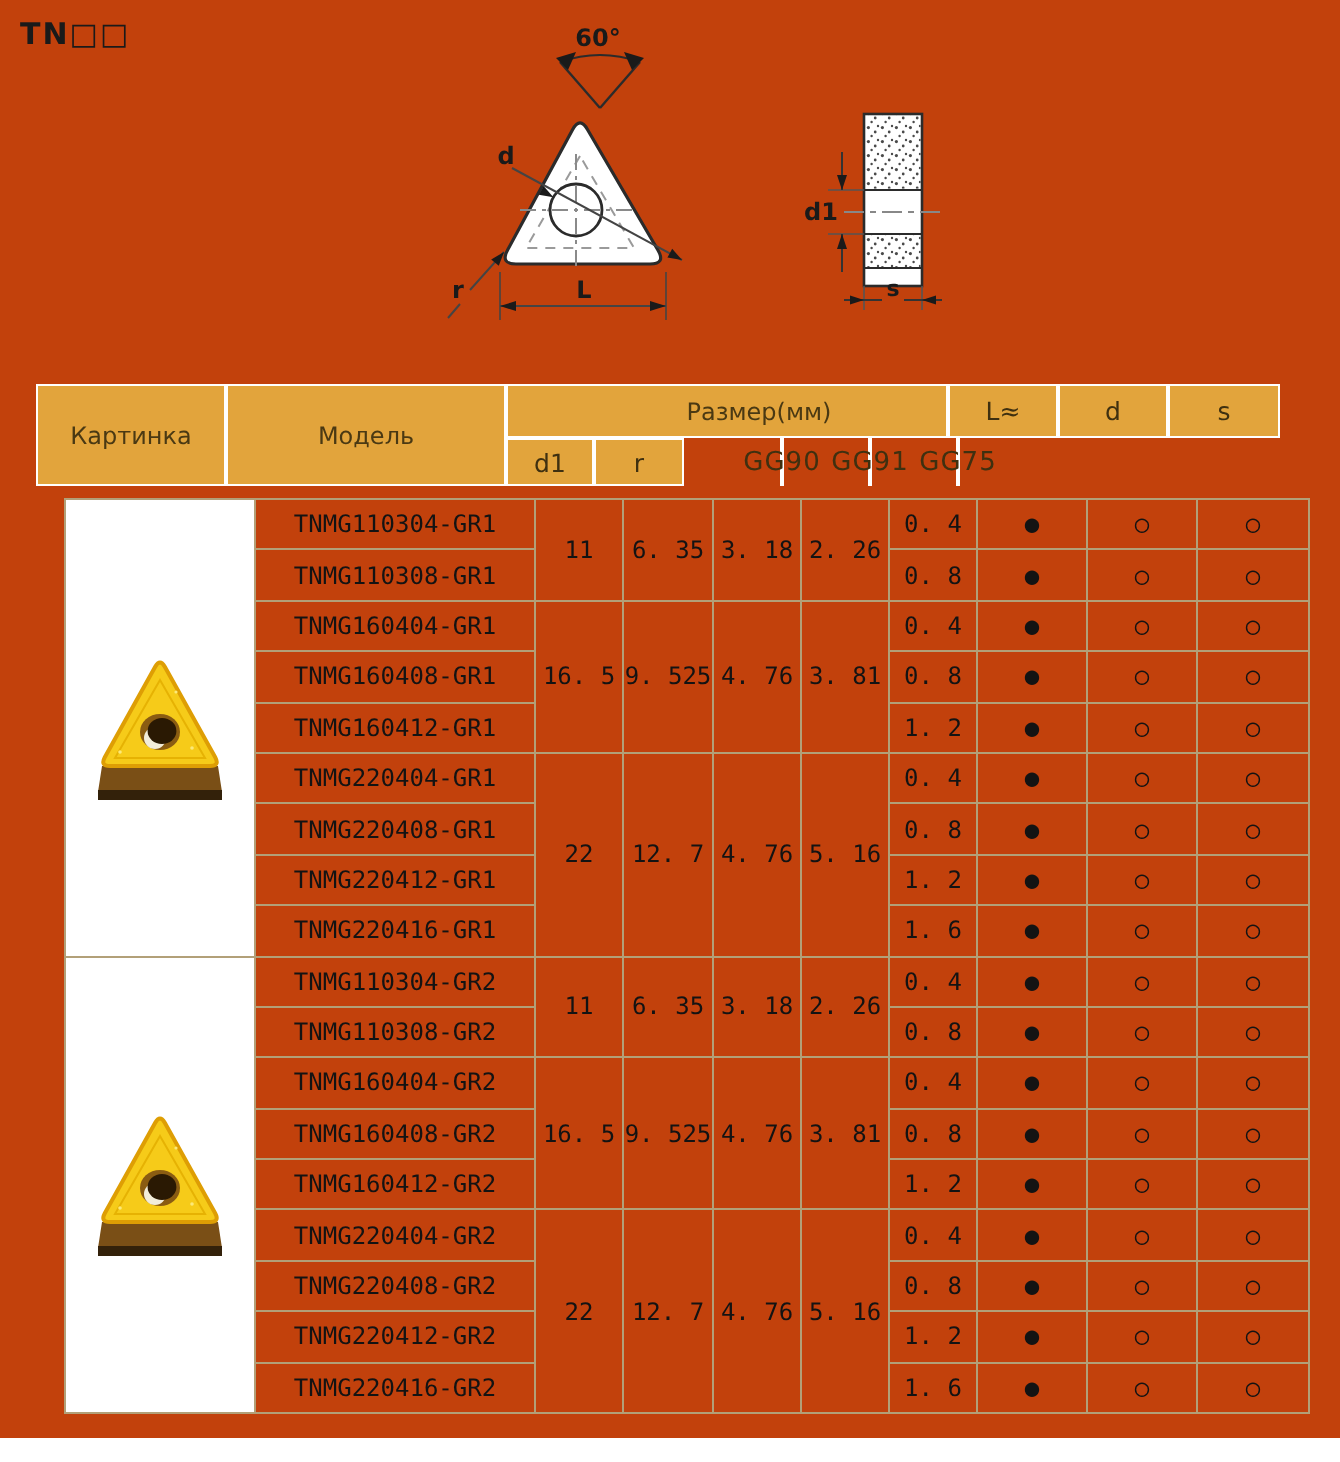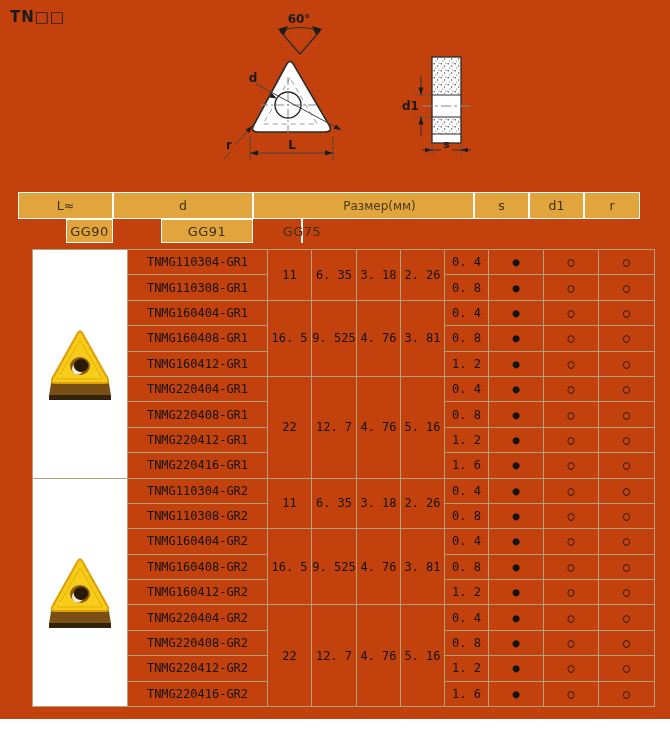--- a/index.html
+++ b/index.html
@@ -104,20 +104,22 @@
     <line x1="34" y1="95" x2="34" y2="107" stroke="#555" stroke-width="0.8"></line>
     <line x1="63" y1="95" x2="63" y2="107" stroke="#555" stroke-width="0.8"></line>
     <line x1="24" y1="102" x2="43" y2="102" stroke="#333" stroke-width="1"></line>
     <line x1="54" y1="102" x2="73" y2="102" stroke="#333" stroke-width="1"></line>
     <polygon points="34,102 27,99.8 27,104.2" fill="#1a1a1a"></polygon>
     <polygon points="63,102 70,99.8 70,104.2" fill="#1a1a1a"></polygon>
     <text x="48.5" y="100" text-anchor="middle" font-size="11" font-weight="bold" fill="#1a1a1a">s</text>
   </svg>
 
   <div class="thead">
+    <div class="hc c1 span2r">Картинка</div>
+    <div class="hc c2 span2r">Модель</div>
     <div class="hc size-group">Размер(мм)</div>
     <div class="hc sub">L≈</div>
     <div class="hc sub">d</div>
     <div class="hc sub">s</div>
     <div class="hc sub">d1</div>
     <div class="hc sub">r</div>
     <div class="hc sub gg">GG90</div>
     <div class="hc sub gg">GG91</div>
     <div class="hc sub gg">GG75</div>
   </div>

